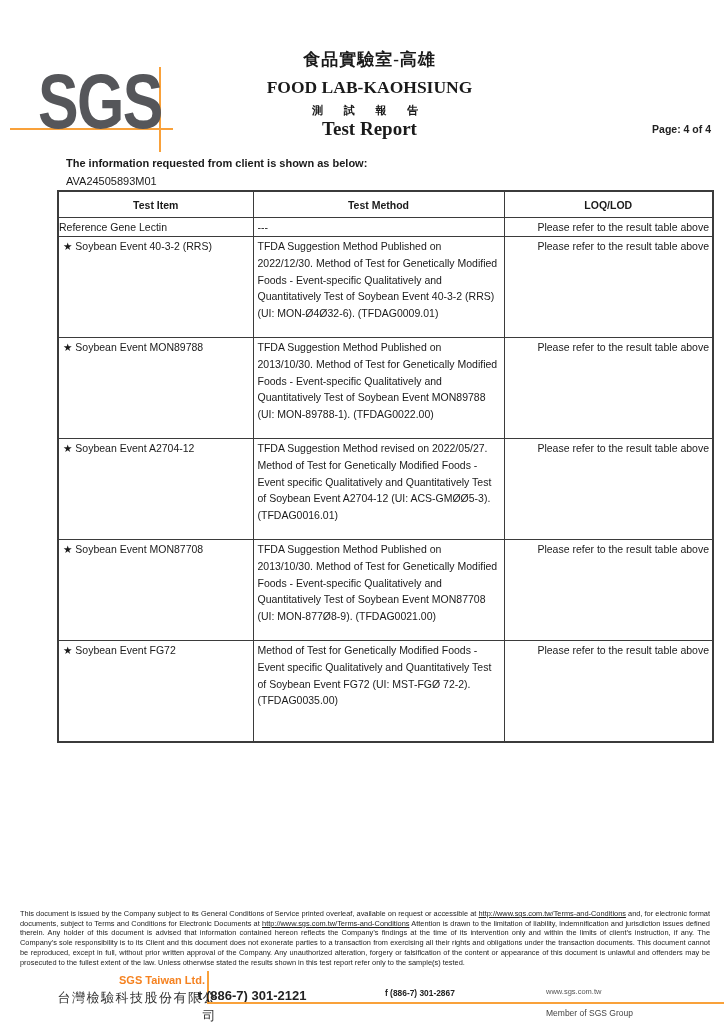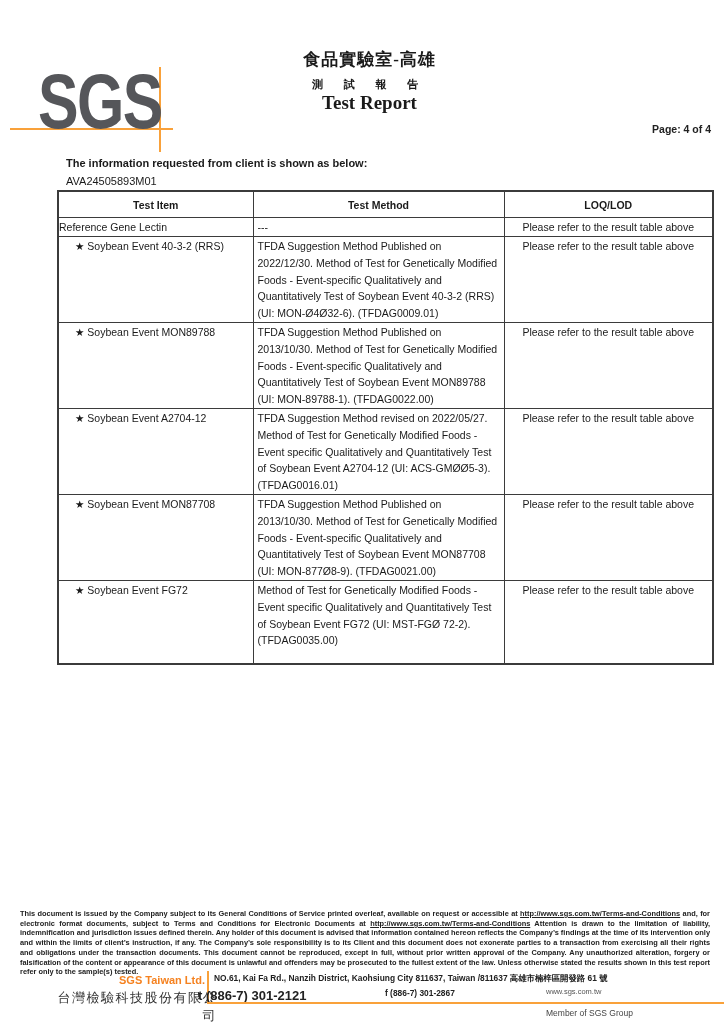--- a/index.html
+++ b/index.html
@@ -36,32 +36,32 @@
   .report-table {
     position:absolute; left:57px; top:190px; width:655px;
     border-collapse:collapse; table-layout:fixed;
     border:2px solid #3b3b3b; font-size:10.5px;
   }
   .report-table th, .report-table td { border:1px solid #3b3b3b; }
   .report-table th { height:17px; font-weight:bold; text-align:center; vertical-align:middle; padding:4px; }
   .report-table col.c1 { width:195px; }
   .report-table col.c2 { width:251px; }
   .report-table col.c3 { width:209px; }
-  .report-table tbody tr { height:84px; }
+  .report-table tbody tr { height:101px; }
   .report-table tbody tr:first-child { height:19px; }
   .report-table td { vertical-align:top; line-height:16.8px; padding:1px 3px 0 3px; }
-  td.cell-item { padding-left:16px; }
+  td.cell-item { padding-left:4px; }
   .report-table tbody tr:first-child td.cell-item { padding-left:0; }
   td.cell-method { padding-left:4px; padding-right:6px; }
-  td.cell-loq { text-align:center; }
+  td.cell-loq { text-align:right; }
 
   
   .disclaimer {
     position:absolute; left:20px; top:909px; width:690px;
-    font-size:7.4px; line-height:9.7px; text-align:justify; color:#222;font-weight:bold;
+    font-size:7.4px; line-height:9.7px; text-align:justify; color:#222;
   }
   .dlink { color:#222; text-decoration:underline; }
 
   
   .f-company-en { position:absolute; left:55px; top:974px; width:150px; text-align:right;
                   font-size:11px; font-weight:bold; color:#f58220; }
   .f-company-zh { position:absolute; left:52px; top:989px; width:165px; text-align:right;
                   font-family:Liberation Serif, serif; font-size:13px; letter-spacing:1.5px; color:#333; }
   .f-vline  { position:absolute; left:207px; top:971px; width:2px; height:33px; background:#f9a13a; }
   .f-address{ position:absolute; left:214px; top:973px; font-size:8.4px; font-weight:bold; color:#222; white-space:nowrap; }
@@ -77,20 +77,21 @@
 <div class="page">
 
   <div class="logo-block">
     <div class="logo-hline"></div>
     <div class="logo-vline"></div>
     <div class="logo-text">SGS</div>
   </div>
 
   <div class="title-block">
     <div class="t-zh1">食品實驗室-高雄</div>
+    <div class="t-en1">FOOD LAB-KAOHSIUNG</div>
     <div class="t-zh2">測 試 報 告</div>
     <div class="t-en2">Test Report</div>
   </div>
   <div class="page-label">Page: 4 of 4</div>
 
   <div class="intro-note">The information requested from client is shown as below:</div>
   <div class="report-no">AVA24505893M01</div>
 
   <table class="report-table">
     <colgroup>
@@ -137,20 +138,19 @@
           <td class="cell-loq">Please refer to the result table above</td>
         </tr>
       </tbody>
   </table>
 
   <div class="disclaimer"><span>This document is issued by the Company subject to its General Conditions of Service printed overleaf, available on request or accessible at </span><a class="dlink">http://www.sgs.com.tw/Terms-and-Conditions</a><span> and, for electronic format documents, subject to Terms and Conditions for Electronic Documents at </span><a class="dlink">http://www.sgs.com.tw/Terms-and-Conditions</a><span> Attention is drawn to the limitation of liability, indemnification and jurisdiction issues defined therein. Any holder of this document is advised that information contained hereon reflects the Company’s findings at the time of its intervention only and within the limits of client’s instruction, if any. The Company’s sole responsibility is to its Client and this document does not exonerate parties to a transaction from exercising all their rights and obligations under the transaction documents. This document cannot be reproduced, except in full, without prior written approval of the Company. Any unauthorized alteration, forgery or falsification of the content or appearance of this document is unlawful and offenders may be prosecuted to the fullest extent of the law. Unless otherwise stated the results shown in this test report refer only to the sample(s) tested.</span></div>
 
   <div class="f-company-en">SGS Taiwan Ltd.</div>
   <div class="f-company-zh">台灣檢驗科技股份有限公司</div>
   <div class="f-vline"></div>
-  <div class="f-address">NO.61, Kai Fa Rd., Nanzih District, Kaohsiung City 811637, Taiwan /811637 高雄市楠梓區開發路 61 號</div>
   <div class="f-tel">t (886-7) 301-2121</div>
   <div class="f-fax">f (886-7) 301-2867</div>
   <div class="f-hline"></div>
   <div class="f-web">www.sgs.com.tw</div>
   <div class="f-member">Member of SGS Group</div>
 
 </div>
 
 </body></html>

